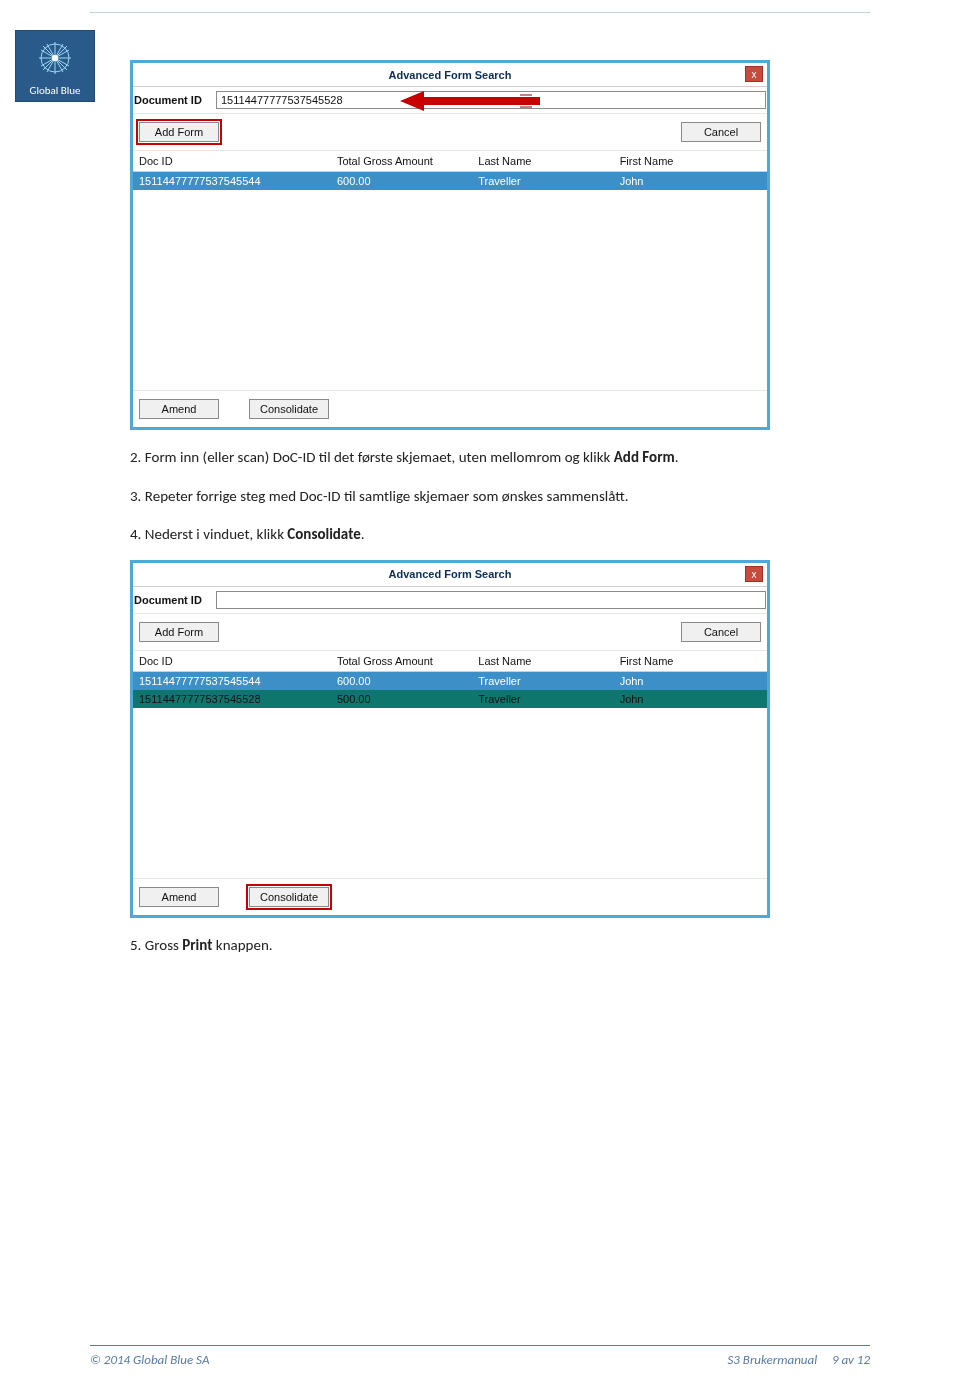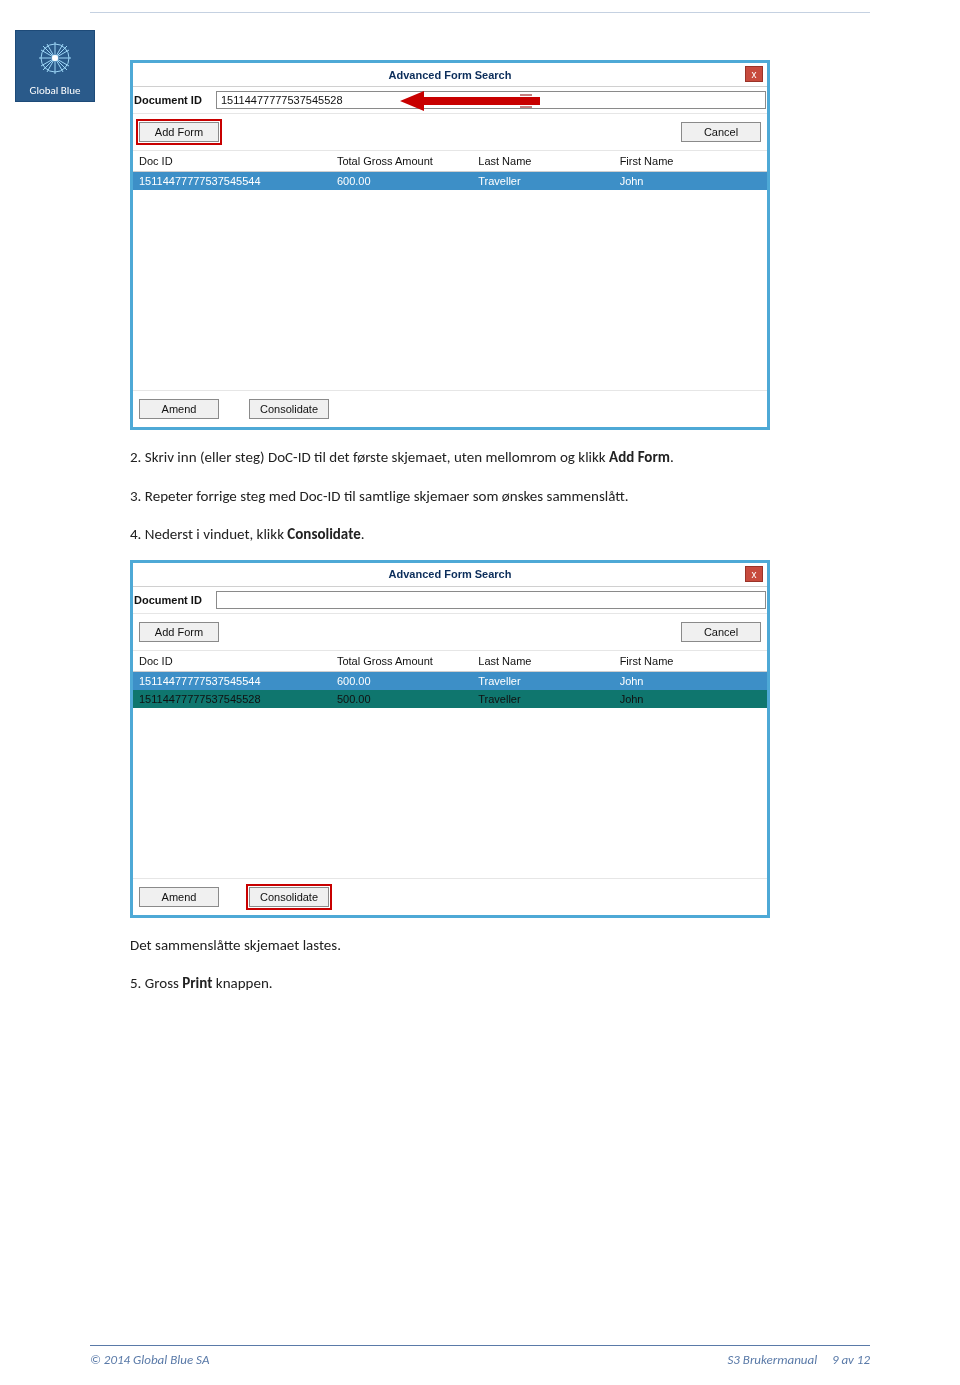--- a/index.html
+++ b/index.html
@@ -220,21 +220,21 @@
     </div>
 
     <svg class="red-arrow" style="left:270px; top:29px;" viewBox="0 0 140 24">
       <polygon points="0,12 24,2 24,8 140,8 140,16 24,16 24,22" fill="#c80000"></polygon>
       <path d="M120 6 L132 6 M120 18 L132 18" stroke="#8a0000" stroke-width="1"></path>
     </svg>
   </div>
 
   <div class="instructions">
     <span>2.</span>
-    <span>Skriv inn (eller steg) DoC-ID til det første skjemaet, uten mellomrom og klikk </span><b>Add Form</b><span>.</span>
+    <span>Form inn (eller scan) DoC-ID til det første skjemaet, uten mellomrom og klikk </span><b>Add Form</b><span>.</span>
   </div>
   <div class="instructions">
     <span>3.</span>
     <span>Repeter forrige steg med Doc-ID til samtlige skjemaer som ønskes sammenslått.</span>
   </div>
   <div class="instructions" style="margin-bottom:14px;">
     <span>4.</span>
     <span>Nederst i vinduet, klikk </span><b>Consolidate</b><span>.</span>
   </div>
 
@@ -277,23 +277,20 @@
         <div class="table-empty" style="height:170px;"></div>
       </div>
       <div class="dlg-bottom">
         <div class="btn">Amend</div>
         <div class="btn hl-red">Consolidate</div>
       </div>
     </div>
   </div>
 
   <div class="instructions">
-    <span>Det sammenslåtte skjemaet lastes.</span>
-  </div>
-  <div class="instructions">
     <span>5.</span>
     <span>Gross </span><b>Print</b><span> knappen.</span>
   </div>
 
 </div>
 
 <div class="footer">
   <span>© 2014 Global Blue SA</span>
   <span style="position:absolute; right:0;">
     <span>S3 Brukermanual</span>

